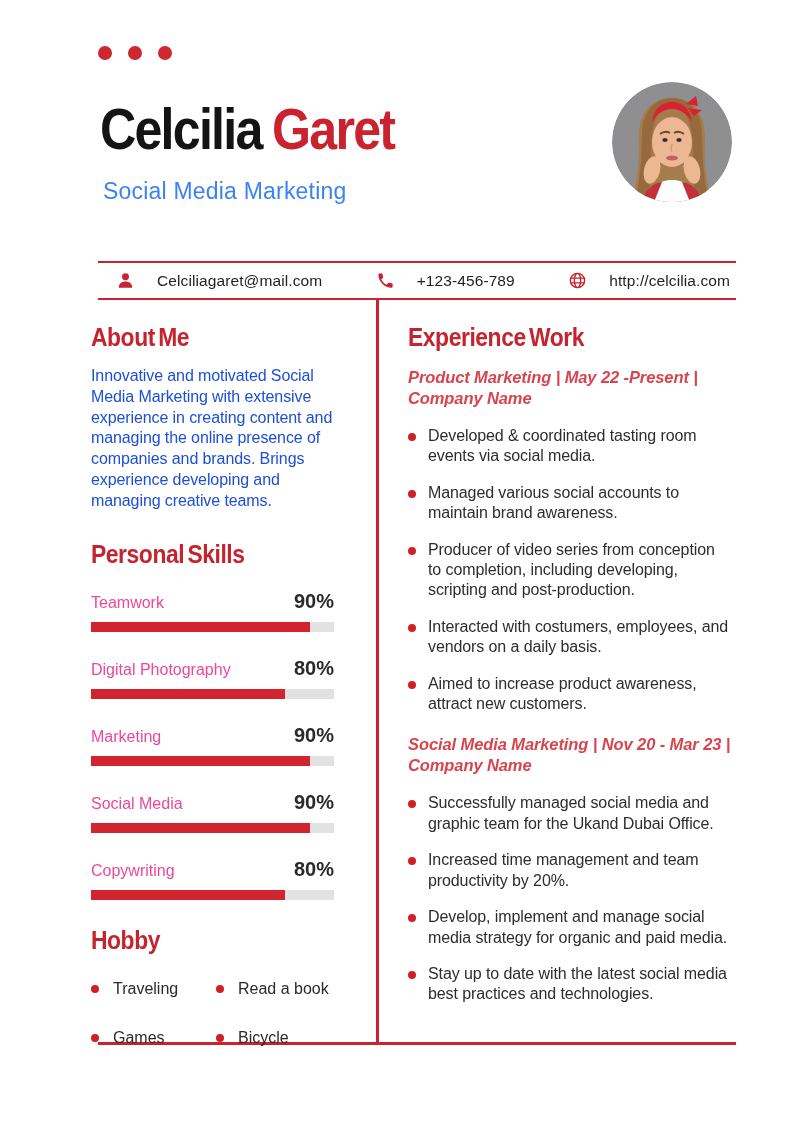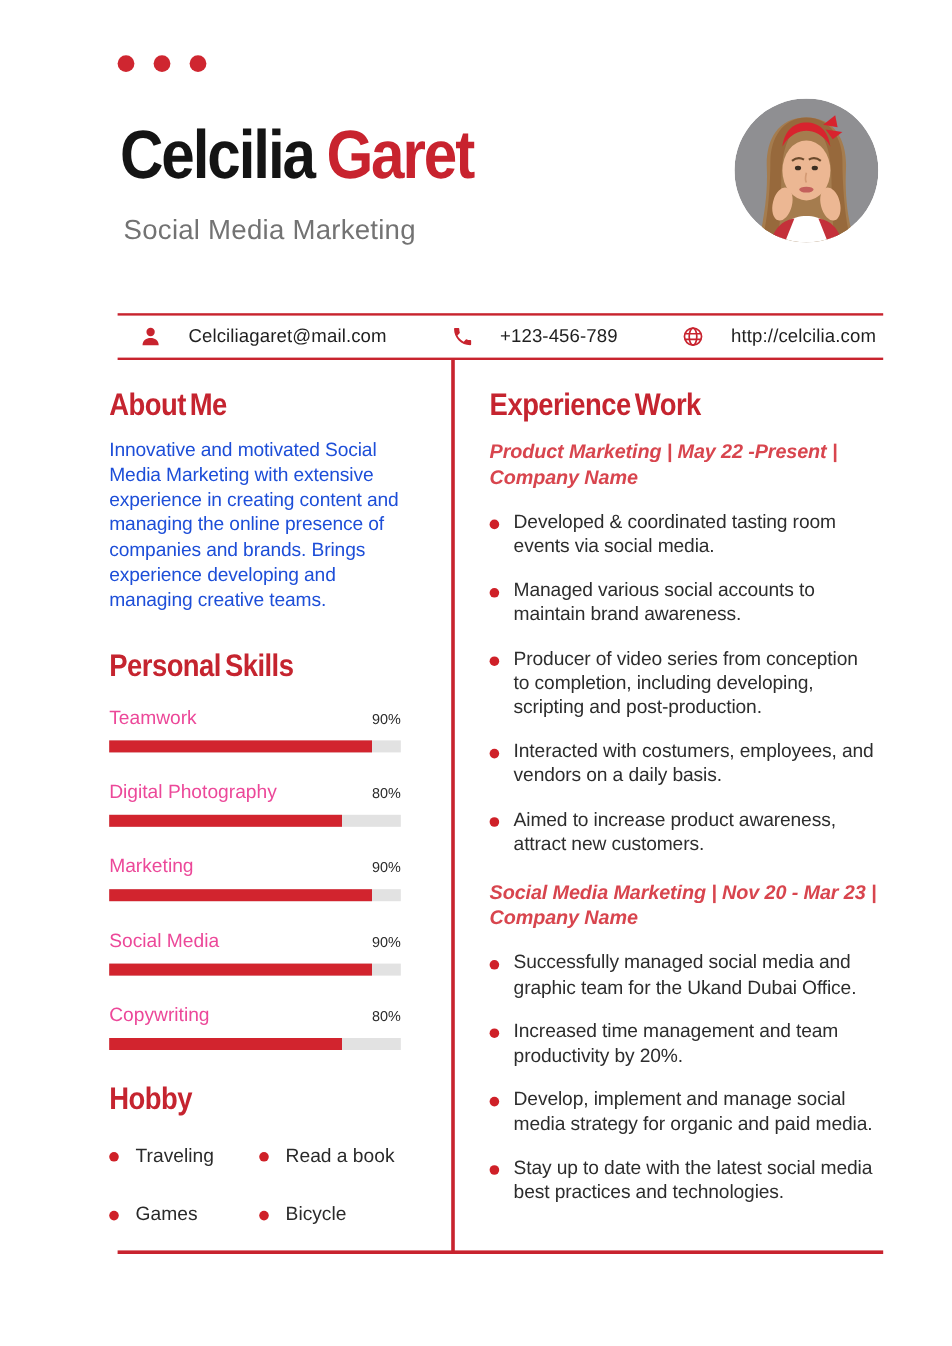--- a/index.html
+++ b/index.html
@@ -21,21 +21,21 @@
   .name {
     position: absolute; top: 96px; left: 80px;
     font-size: 57px; font-weight: 800; letter-spacing: -2px; word-spacing: -2px;
     color: #141414; white-space: nowrap;
     transform: scaleX(0.88); transform-origin: 0 50%;
     line-height: 66px;
   }
   .name .last { color: #c8232e; }
   .subtitle {
     position: absolute; top: 178px; left: 83px;
-    font-size: 23px; color: #737373; letter-spacing: 0.2px;
+    font-size: 23px; color: #3b82f6; letter-spacing: 0.2px;
   }
 
   
   .avatar {
     position: absolute; top: 82px; left: 592px;
     width: 120px; height: 120px; border-radius: 50%; overflow: hidden;
   }
 
   
   .contact-bar {
@@ -64,21 +64,21 @@
   .col-left { position: absolute; top: 322px; left: 71px; width: 258px; }
   .about-body {
     margin-top: 13px; width: 252px;
     font-size: 16px; line-height: 20.8px; color: #1d4ed8; letter-spacing: -0.1px;
   }
   .skills { margin-top: 27px; }
   .skills-list { margin-top: 20px; width: 243px; }
   .skill { margin-bottom: 25px; }
   .skill-top { display: flex; justify-content: space-between; align-items: baseline; }
   .skill-label { font-size: 16px; color: #ec4899; }
-  .skill-pct { font-size: 12px; color: #2a2a2a; }
+  .skill-pct { font-size: 20px; color: #2a2a2a; font-weight: bold; }
   .skill-track { margin-top: 9px; width: 243px; height: 10px; background: #e2e2e2; }
   .skill-fill { height: 10px; background: #d2242e; }
 
   .hobby { margin-top: 20px; }
   .hobby-grid {
     margin-top: 24px; display: grid; grid-template-columns: 125px 1fr;
     row-gap: 31px;
   }
   .hobby-item { display: flex; align-items: center; gap: 14px; font-size: 16px; color: #2a2a2a; }
   .bullet-dot { width: 8px; height: 8px; border-radius: 50%; background: #cf2028; flex: 0 0 auto; }

